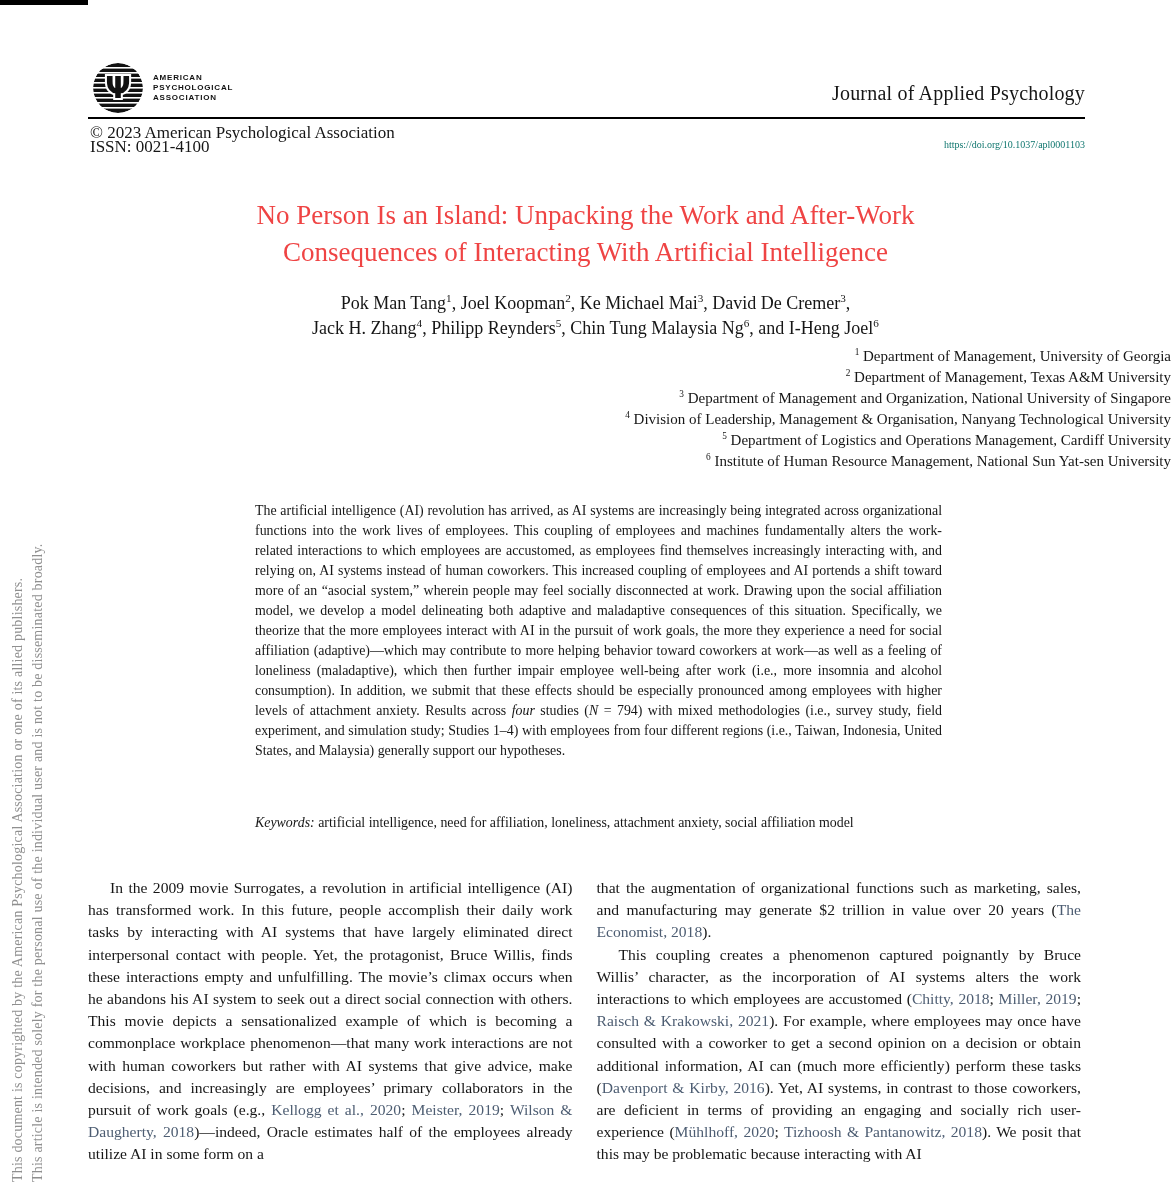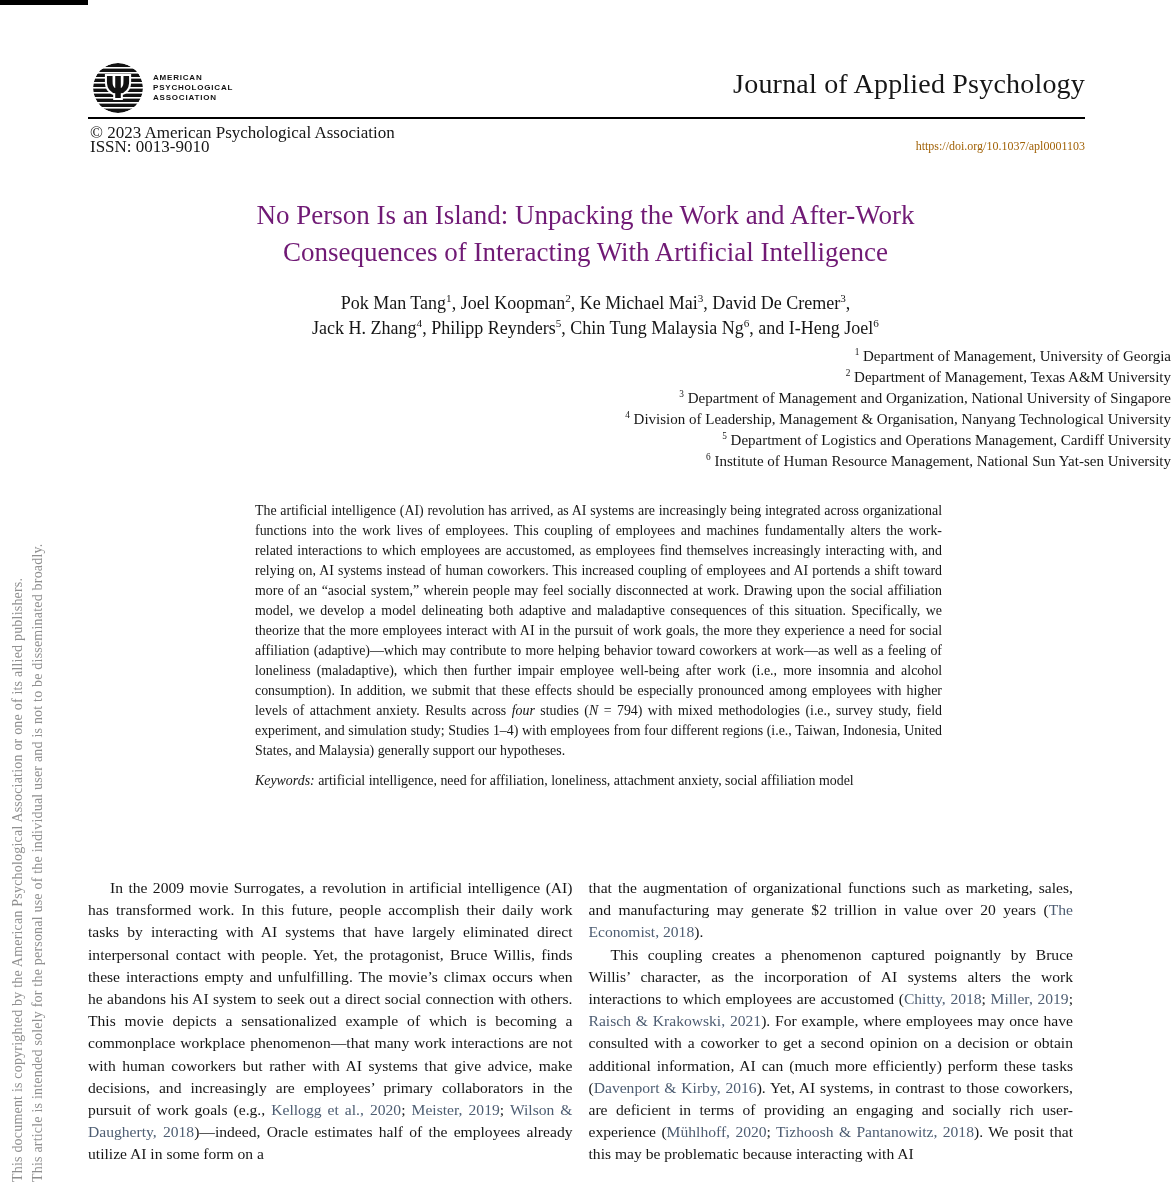--- a/index.html
+++ b/index.html
@@ -8,37 +8,37 @@
     background:#ffffff; overflow:hidden;
     font-family:"Liberation Serif", serif; color:#161616;
     -webkit-font-smoothing:antialiased;
   }
   .corner-mark { position:absolute; top:0; left:0; width:88px; height:5px; background:#000; }
 
   
   .logo-wrap { position:absolute; top:62px; left:92px; display:flex; align-items:center; gap:9px; }
   .logo-circle { width:52px; height:52px; }
   .logo-text { font-family:"Liberation Sans", sans-serif; font-weight:bold; font-size:8px; letter-spacing:0.8px; line-height:10px; color:#111; }
-  .journal-title { position:absolute; top:68px; right:86px; font-size:28px; letter-spacing:0.2px; }
+  .journal-title { position:absolute; top:82px; right:86px; font-size:20px; letter-spacing:0.2px; }
   .header-rule { position:absolute; top:117px; left:88px; width:997px; height:2px; background:#000; }
   .copyright-block { position:absolute; top:126px; left:90px; font-size:17px; line-height:14px; }
-  .doi { position:absolute; top:139px; right:86px; font-size:12px; color:#a16207; text-decoration:none; }
+  .doi { position:absolute; top:139px; right:86px; font-size:10px; color:#0f766e; text-decoration:none; }
 
   
-  .article-title { position:absolute; top:197px; left:0; width:100%; text-align:center; font-size:27px; line-height:37px; color:#701a75; }
+  .article-title { position:absolute; top:197px; left:0; width:100%; text-align:center; font-size:27px; line-height:37px; color:#ef4444; }
   .authors { position:absolute; top:291px; left:10px; width:100%; text-align:center; font-size:18px; line-height:25px; }
   .affiliations { position:absolute; top:346px; left:0; width:100%; text-align:right; font-size:15px; line-height:21px; }
   sup { font-size:0.62em; line-height:0; vertical-align:super; }
 
   
   .abstract { position:absolute; top:501px; left:255px; width:687px; font-size:13.9px; line-height:20px; text-align:justify; }
-  .keywords { position:absolute; top:773px; left:255px; width:687px; font-size:13.9px; }
+  .keywords { position:absolute; top:815px; left:255px; width:687px; font-size:13.9px; }
 
   
-  .columns { position:absolute; top:877px; left:88px; width:997px; display:flex; gap:16px; }
+  .columns { position:absolute; top:877px; left:88px; width:997px; display:flex; gap:24px; }
   .col { width:484.5px; font-size:15.6px; line-height:22.2px; text-align:justify; }
   .col p { margin:0; }
   .col p.indent { text-indent:22px; }
   .cite { color:#4d5d72; }
   .i { font-style:italic; }
 
   
   .vline { position:absolute; transform-origin:0 0; transform:rotate(-90deg); white-space:nowrap;
            color:#8f8f8f; font-size:14px; letter-spacing:0.2px; }
   .vline1 { left:10px; top:1182px; }
@@ -81,21 +81,21 @@
       <div>PSYCHOLOGICAL</div>
       <div>ASSOCIATION</div>
     </div>
   </div>
 
   <div class="journal-title">Journal of Applied Psychology</div>
   <div class="header-rule"></div>
 
   <div class="copyright-block">
     <div>© 2023 American Psychological Association</div>
-    <div>ISSN: 0013-9010</div>
+    <div>ISSN: 0021-4100</div>
   </div>
   <a class="doi" href="#">https://doi.org/10.1037/apl0001103</a>
 
   <div class="article-title">
     <div>No Person Is an Island: Unpacking the Work and After-Work</div>
     <div>Consequences of Interacting With Artificial Intelligence</div>
   </div>
 
   <div class="authors">
     <div><span>Pok Man Tang</span><sup>1</sup><span>, Joel Koopman</span><sup>2</sup><span>, Ke Michael Mai</span><sup>3</sup><span>, David De Cremer</span><sup>3</sup><span>,</span></div>

